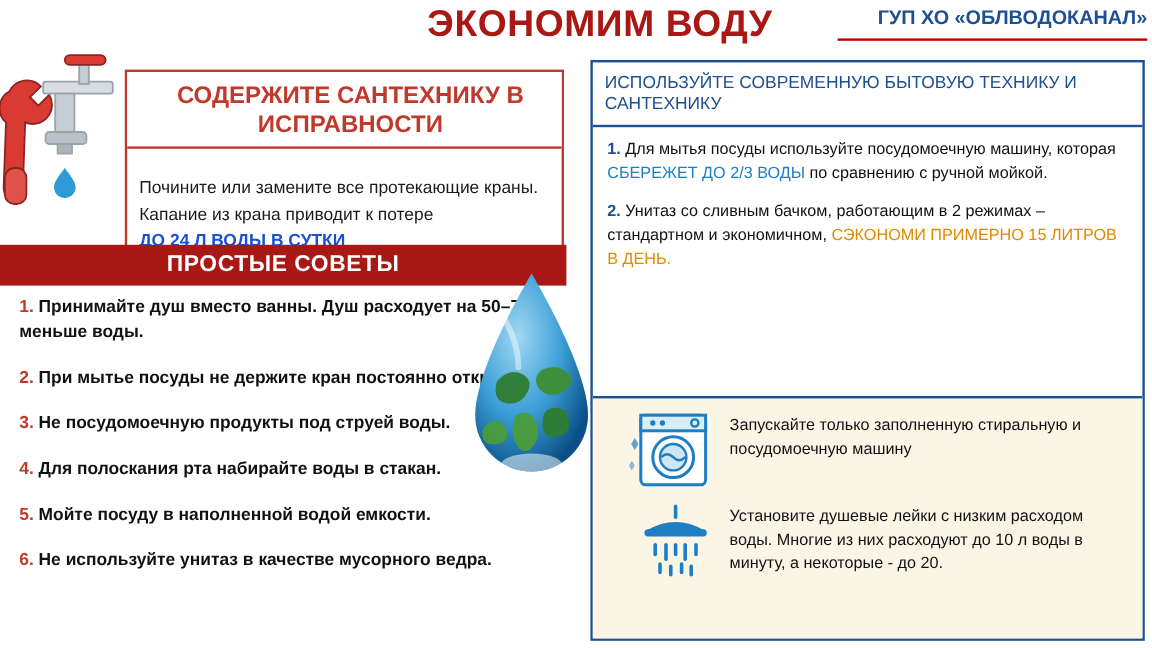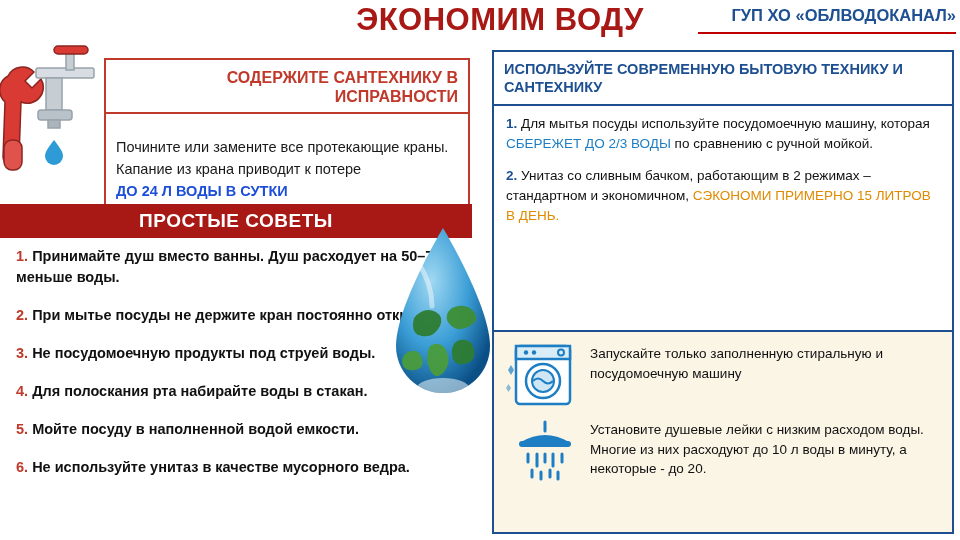--- a/index.html
+++ b/index.html
@@ -82,23 +82,23 @@
     top: 14px;
     width: 366px;
     border: 2px solid #c0392b;
     box-sizing: border-box;
     background: #ffffff;
   }
   .box-plumbing .bh {
     background: #ffffff;
     color: #c0392b;
     font-weight: bold;
-    font-size: 16px;
+    font-size: 20px;
     padding: 8px 10px 6px 20px;
-    text-align: right;
+    text-align: center;
     border-bottom: 2px solid #c0392b;
     line-height: 1.2;
   }
   .box-plumbing .bb {
     padding: 23px 10px 10px 10px;
     font-size: 14.5px;
     color: #1a1a1a;
     line-height: 1.5;
   }
   .redtext { color: #1d4ed8; font-weight: bold; }
@@ -148,21 +148,21 @@
     top: 50px;
     width: 462px;
     height: 484px;
     border: 2px solid #1d4f91;
     box-sizing: border-box;
     background: #ffffff;
   }
   .rc-title {
     padding: 8px 10px 4px 10px;
     font-size: 14.5px;
-    font-weight: bold;
+    font-weight: normal;
     color: #1d4f91;
     line-height: 1.25;
   }
   .rc-divider {
     height: 2px;
     background: #1d4f91;
     margin: 4px 0 0 0;
   }
   .rc-body {
     padding: 8px 12px 0 12px;
@@ -183,20 +183,21 @@
     height: 202px;
     background: #fbf5e6;
     border-top: 2px solid #1d4f91;
     box-sizing: border-box;
   }
   .rc-item {
     position: relative;
     display: flex;
     align-items: flex-start;
     padding: 10px 14px 0 10px;
+    margin-left: 18px;
   }
   .rc-item .ico {
     flex: 0 0 86px;
     height: 66px;
     position: relative;
   }
   .rc-item .txt {
     font-size: 13.5px;
     color: #111111;
     line-height: 1.45;

